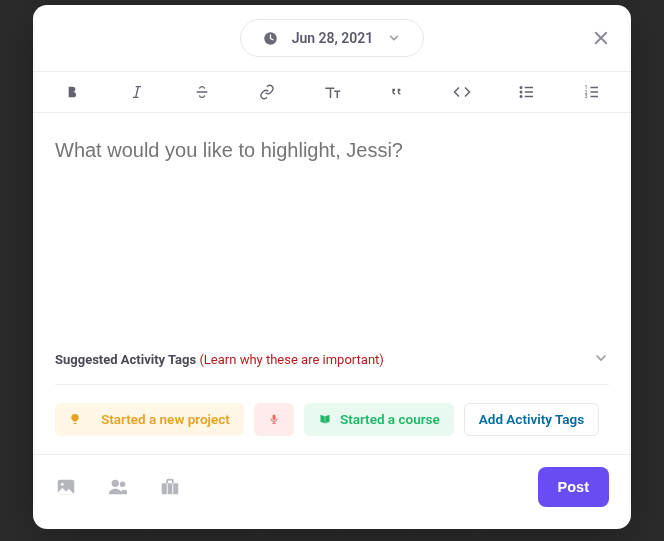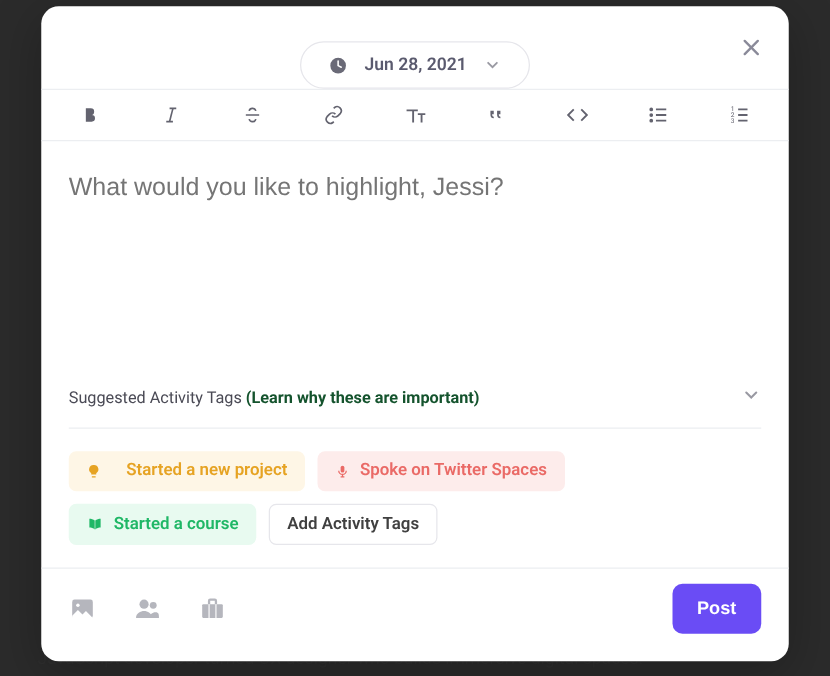--- a/index.html
+++ b/index.html
@@ -30,21 +30,21 @@
     box-shadow: 0 10px 40px rgba(0,0,0,0.25);
     display: flex;
     flex-direction: column;
     z-index: 10;
     overflow: hidden;
   }
   .top-row {
     position: relative;
     height: 66px;
     display: flex;
-    align-items: flex-end;
+    align-items: center;
     justify-content: center;
   }
   .date-pill {
     display: inline-flex;
     align-items: center;
     gap: 14px;
     border: 1px solid #e6e6eb;
     border-radius: 999px;
     padding: 10px 22px;
     cursor: pointer;
@@ -101,25 +101,25 @@
     align-items: center;
     justify-content: space-between;
     padding: 4px 0 14px 0;
     border-bottom: 1px solid #eceef1;
   }
   .tags-header-left {
     font-size: 13px;
     color: #3a3a44;
   }
   .tags-header-left .muted {
-    color: #14532d;
+    color: #b91c1c;
+    font-weight: 400;
+  }
+  .tags-header-left .strong {
     font-weight: 700;
-  }
-  .tags-header-left .strong {
-    font-weight: 400;
     color: #4a4a55;
   }
   .chev-down { color:#9a9aa3; cursor:pointer; }
   .tag-row {
     display: flex;
     flex-wrap: wrap;
     gap: 10px;
     padding: 18px 0 18px 0;
   }
   .tag {
@@ -129,21 +129,21 @@
     font-size: 13.5px;
     font-weight: 600;
     padding: 9px 14px;
     border-radius: 6px;
     cursor: pointer;
     line-height: 1;
   }
   .tag.yellow { background:#fef6e6; color:#e6a323;gap:20px; }
   .tag.red    { background:#fdeceb; color:#ea6a66; }
   .tag.green  { background:#e8faf0; color:#1fb766; }
-  .tag.plain  { background:#fff; color:#404040; border:1px solid #e6e6eb; }
+  .tag.plain  { background:#fff; color:#0369a1; border:1px solid #e6e6eb; }
   .tag svg { display:block; flex-shrink:0; }
   .footer {
     border-top: 1px solid #eceef1;
     padding: 12px 22px 22px 22px;
     display: flex;
     align-items: center;
     justify-content: space-between;
   }
   .footer-icons {
     display: flex;
@@ -283,21 +283,20 @@
         </span>
         <span>Started a new project</span>
       </div>
       <div class="tag red">
         <span>
           <svg width="12" height="12" viewBox="0 0 24 24" fill="currentColor">
               <rect x="9" y="3" width="6" height="11" rx="3"></rect>
               <path d="M6 11a6 6 0 0 0 12 0M12 17v4M9 21h6" stroke="currentColor" stroke-width="2" fill="none"></path>
             </svg>
         </span>
-        <span>Spoke on Twitter Spaces</span>
       </div>
       <div class="tag green">
         <span>
           <svg width="14" height="12" viewBox="0 0 24 24" fill="currentColor">
               <path d="M3 4c3 0 6 1 9 3 3-2 6-3 9-3v14c-3 0-6 1-9 3-3-2-6-3-9-3V4z"></path>
               <line x1="12" y1="7" x2="12" y2="21" stroke="#e8faf0" stroke-width="1"></line>
             </svg>
         </span>
         <span>Started a course</span>
       </div>

